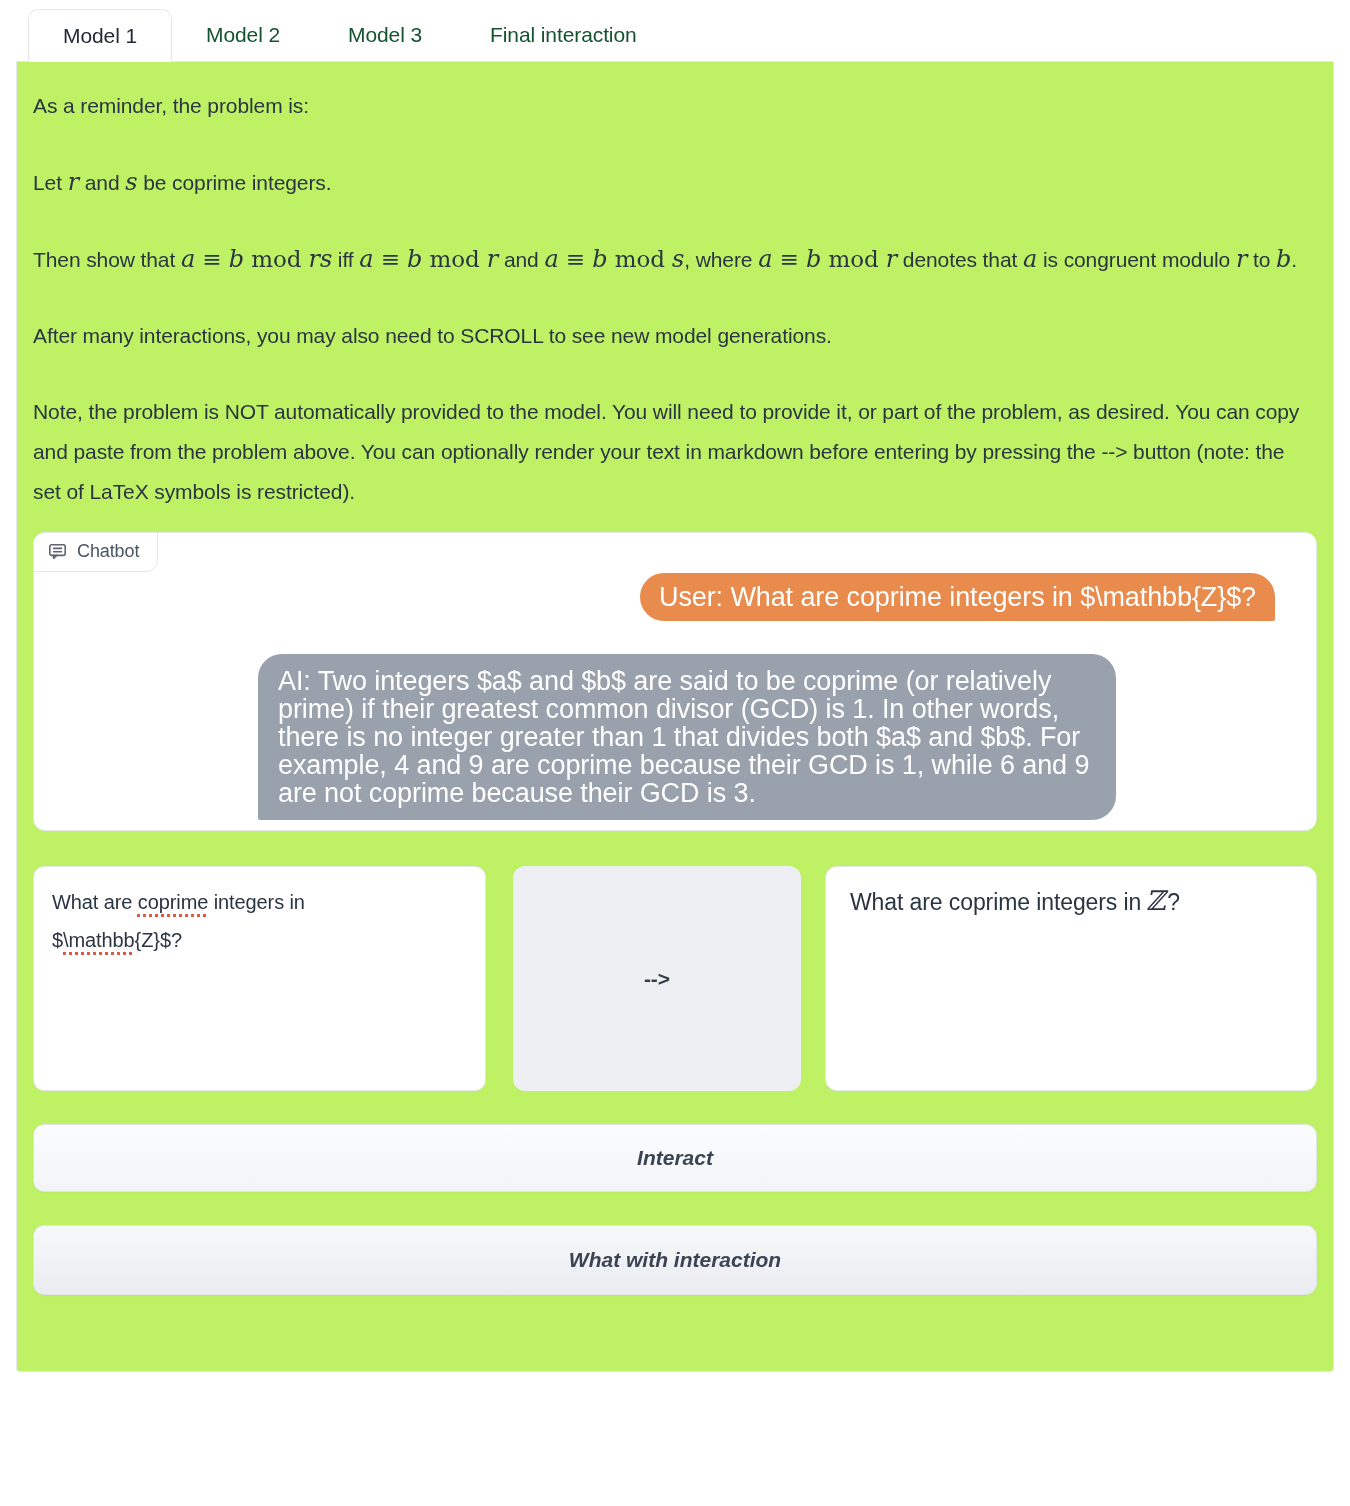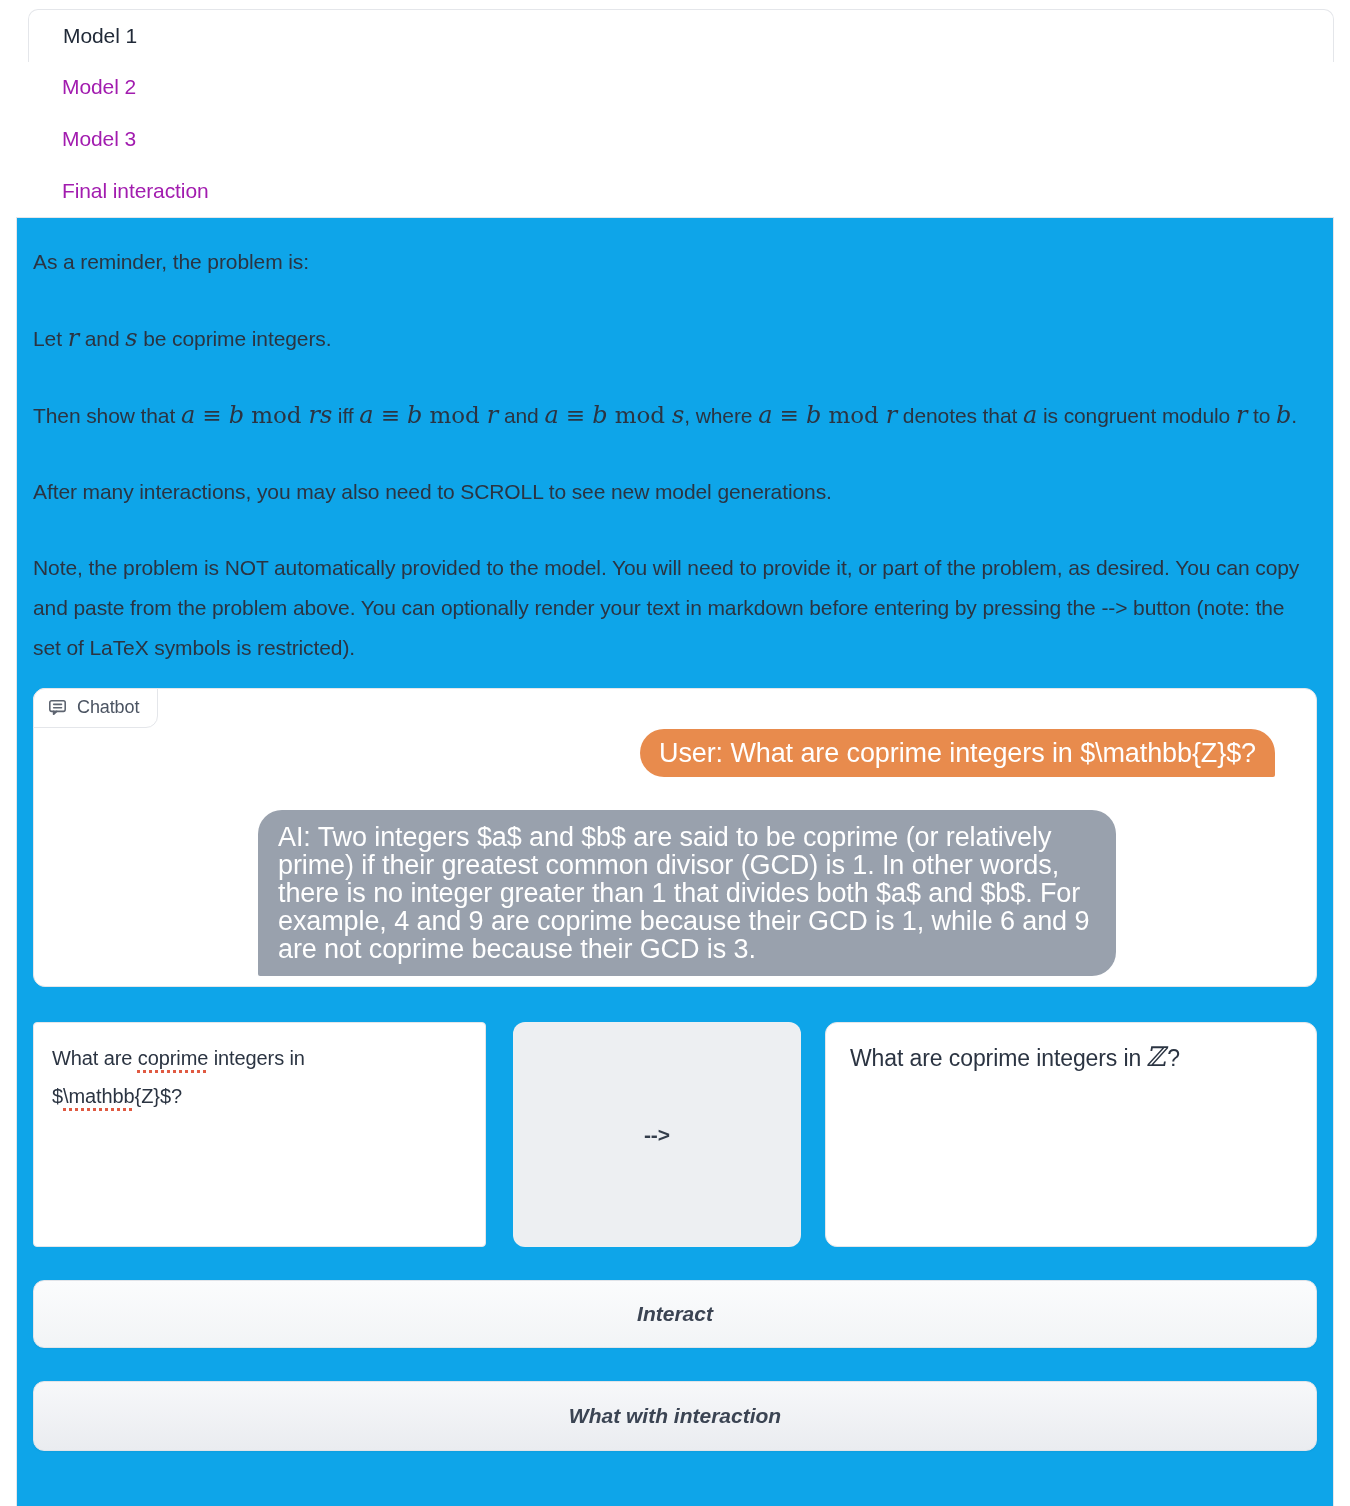--- a/index.html
+++ b/index.html
@@ -4,31 +4,31 @@
 <style>
   * { box-sizing: border-box; margin: 0; padding: 0; }
   html, body { background: #ffffff; }
   body {
     width: 1350px; height: 1506px; overflow: hidden;
     font-family: "Liberation Sans", "DejaVu Sans", sans-serif;
     color: #2b3442; letter-spacing: -0.1px;
   }
 
   
-  .tabbar { display: flex; align-items: stretch; margin: 9px 16px 0; padding-left: 12px; position: relative; z-index: 2; flex-direction: column; }
-  .tab { padding: 14px 34px; font-size: 21px; color: #a21caf; cursor: pointer; white-space: nowrap; }
+  .tabbar { display: flex; align-items: stretch; margin: 9px 16px 0; padding-left: 12px; position: relative; z-index: 2; }
+  .tab { padding: 14px 34px; font-size: 21px; color: #14532d; cursor: pointer; white-space: nowrap; }
   .tab.active {
     color: #212a38; background: #fff;
     border: 1px solid #e4e6ea; border-bottom: none;
     border-radius: 10px 10px 0 0; margin-bottom: -1px; position: relative;
   }
 
   
   .panel {
-    margin: 0 16px 19px; background: #0ea5e9;
+    margin: 0 16px 19px; background: #bef264;
     border: 1px solid #e4e6ea; border-radius: 0 0 4px 4px;
     padding: 24px 16px 76px; position: relative; z-index: 1;
   }
 
   .prose p { font-size: 21px; line-height: 40px; margin: 0 0 36px; }
   .prose p:last-child { margin-bottom: 20px; }
   .seg-m  { font-family: "DejaVu Serif", serif; font-style: italic; font-size: 24px; }
   .seg-mr { font-family: "DejaVu Serif", serif; font-size: 23px; }
   .seg-sp { text-decoration: underline dotted #e05a42; text-decoration-thickness: 3px; text-underline-offset: 5px; }
   .seg-bb { font-family: "DejaVu Serif", serif; font-size: 27px; display: inline-block; transform: skewX(-10deg); line-height: 1; }
@@ -56,21 +56,21 @@
   }
   .bubble.bot {
     background: #99a1ad; padding: 13px 20px; max-width: 858px;
     border-radius: 24px 24px 24px 2px; line-height: 28px;
   }
 
   
   .composer { display: flex; margin-top: 35px; gap: 24px; }
   .input-box {
     width: 453px; height: 225px; background: #fff;
-    border: 1px solid #e4e6ea; border-radius: 4px;
+    border: 1px solid #e4e6ea; border-radius: 11px;
     padding: 16px 18px; font-size: 20px; line-height: 38px; color: #2b3442;
     cursor: text;
   }
   .input-box .inner { width: 330px; }
   .arrow-btn {
     width: 288px; height: 225px; margin-left: 3px;
     background: #edeff2; border: none; border-radius: 12px;
     display: flex; align-items: center; justify-content: center;
     font-family: inherit; font-size: 21px; font-weight: 700; color: #333d4b; cursor: pointer;
   }

